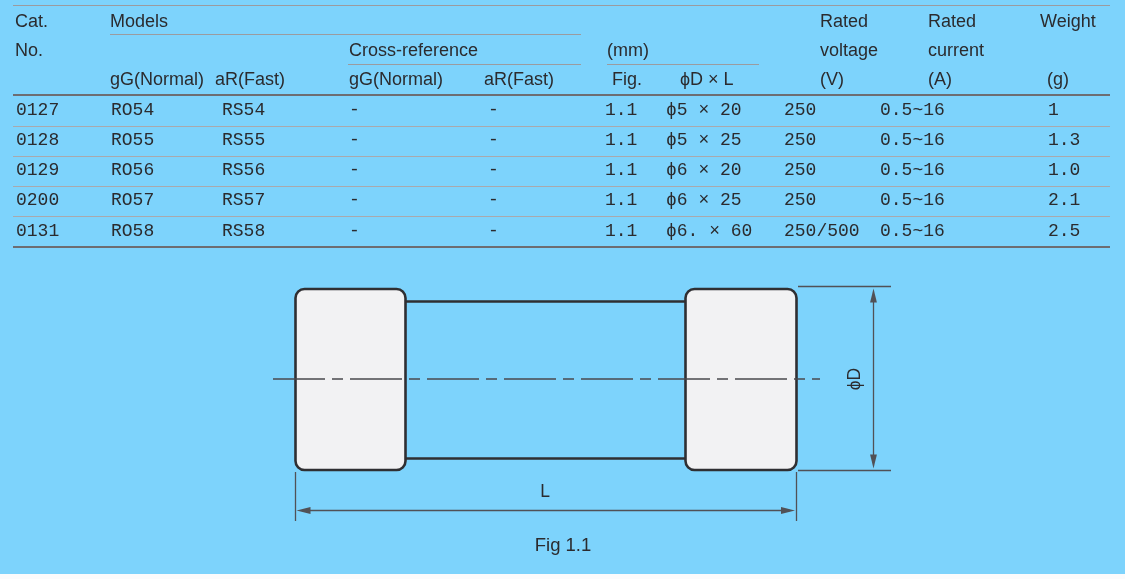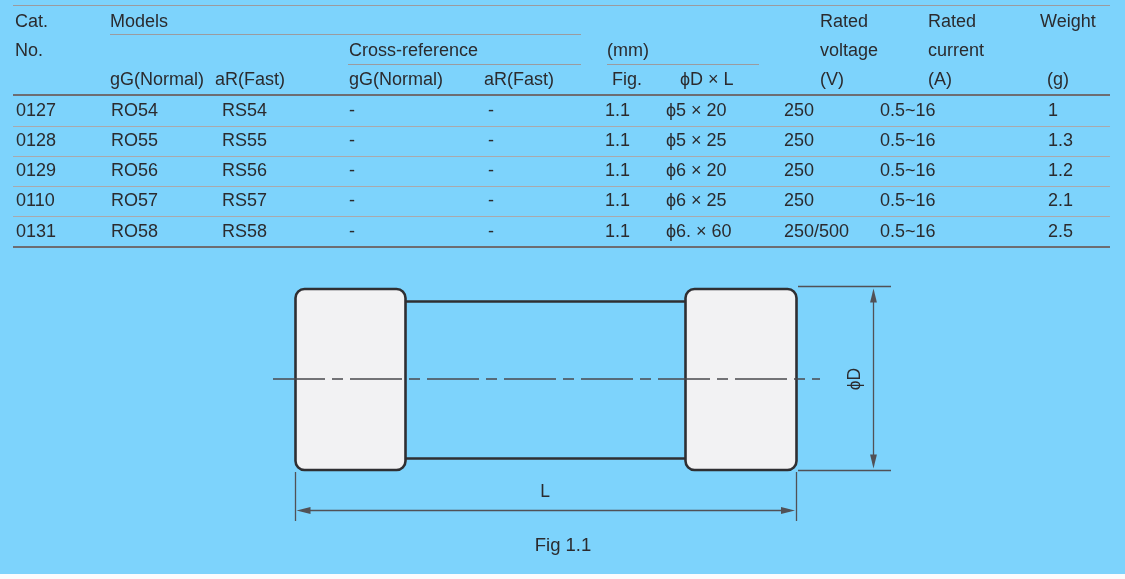--- a/index.html
+++ b/index.html
@@ -15,21 +15,21 @@
     position:absolute;
     font-size:18px;
     line-height:20px;
     white-space:nowrap;
     color:#2b2b2e;
   }
   .hline { position:absolute; }
   .rule-thin  { background:#9b9b9f; height:1.4px; }
   .rule-sep   { background:#a9a9ad; height:1.3px; }
   .rule-thick { background:#6d6d72; height:2.2px; }
-  .row { position:absolute; left:0; width:1125px; height:30px; }
+  .row { position:absolute; left:0; width:1125px; height:30px;font-family:Liberation Mono, monospace; }
   .row .t { top:4.5px; }
   .c-cat{left:16px}.c-gg{left:111px}.c-ar{left:222px}.c-xgg{left:349px}.c-xar{left:488px}
   .c-fig{left:605px}.c-dxl{left:666px}.c-v{left:784px}.c-c{left:880px}.c-w{left:1048px}
   .svgt { font-family:"Liberation Sans", sans-serif; font-size:17.5px; fill:#2b2b2e; }
   .bottom-strip { position:absolute; left:0; top:574px; width:1125px; height:5px; background:#fbfbfc; }
 </style>
 </head>
 <body>
 
 <div class="page">
@@ -92,24 +92,24 @@
   <div class="row" style="top:155.7px">
     <span class="t c-cat">0129</span>
     <span class="t c-gg">RO56</span>
     <span class="t c-ar">RS56</span>
     <span class="t c-xgg">-</span>
     <span class="t c-xar">-</span>
     <span class="t c-fig">1.1</span>
     <span class="t c-dxl">ϕ6 × 20</span>
     <span class="t c-v">250</span>
     <span class="t c-c">0.5~16</span>
-    <span class="t c-w">1.2</span>
+    <span class="t c-w">1.0</span>
   </div>
   <div class="row" style="top:185.9px">
-    <span class="t c-cat">0110</span>
+    <span class="t c-cat">0200</span>
     <span class="t c-gg">RO57</span>
     <span class="t c-ar">RS57</span>
     <span class="t c-xgg">-</span>
     <span class="t c-xar">-</span>
     <span class="t c-fig">1.1</span>
     <span class="t c-dxl">ϕ6 × 25</span>
     <span class="t c-v">250</span>
     <span class="t c-c">0.5~16</span>
     <span class="t c-w">2.1</span>
   </div>

